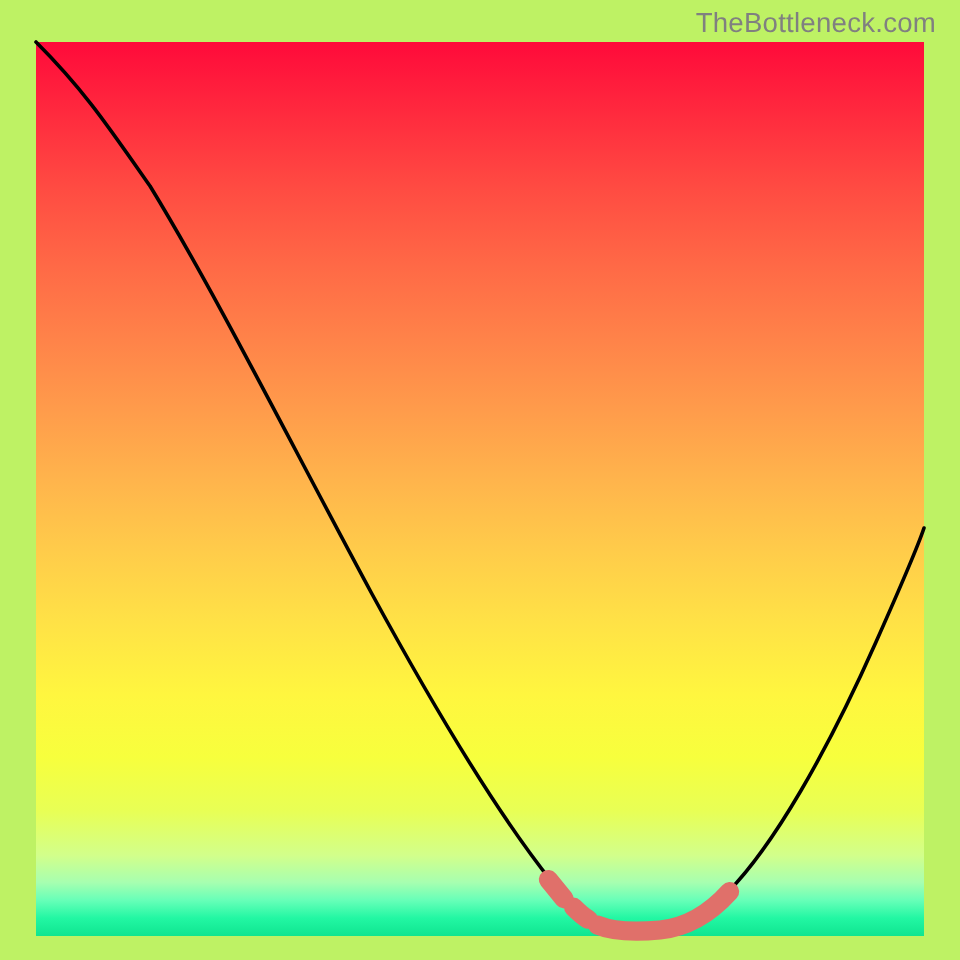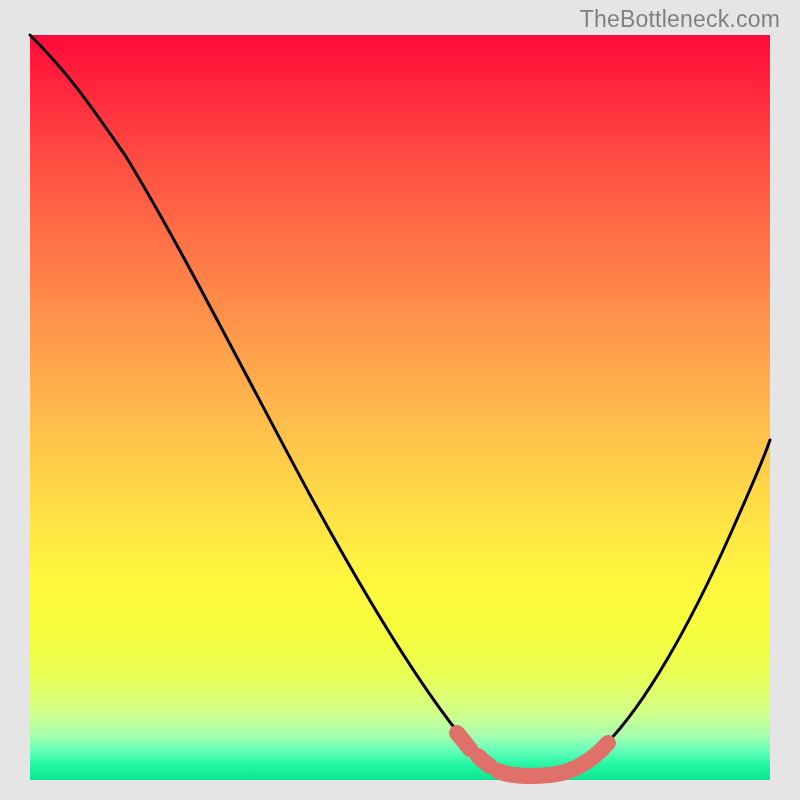--- a/index.html
+++ b/index.html
@@ -10,21 +10,21 @@
     background: #000;
     overflow: hidden;
     font-family: Arial, Helvetica, sans-serif;
   }
   .frame {
     position: absolute;
     left: 0;
     top: 0;
     width: 800px;
     height: 800px;
-    background: #e5e5e5;
+    background: #bef264;
     text-align: center;
   }
   .plot {
     position: absolute;
     left: 30px;
     top: 35px;
     width: 740px;
     height: 745px;
     background: linear-gradient(to bottom,
       #ff0a3a 0%,

